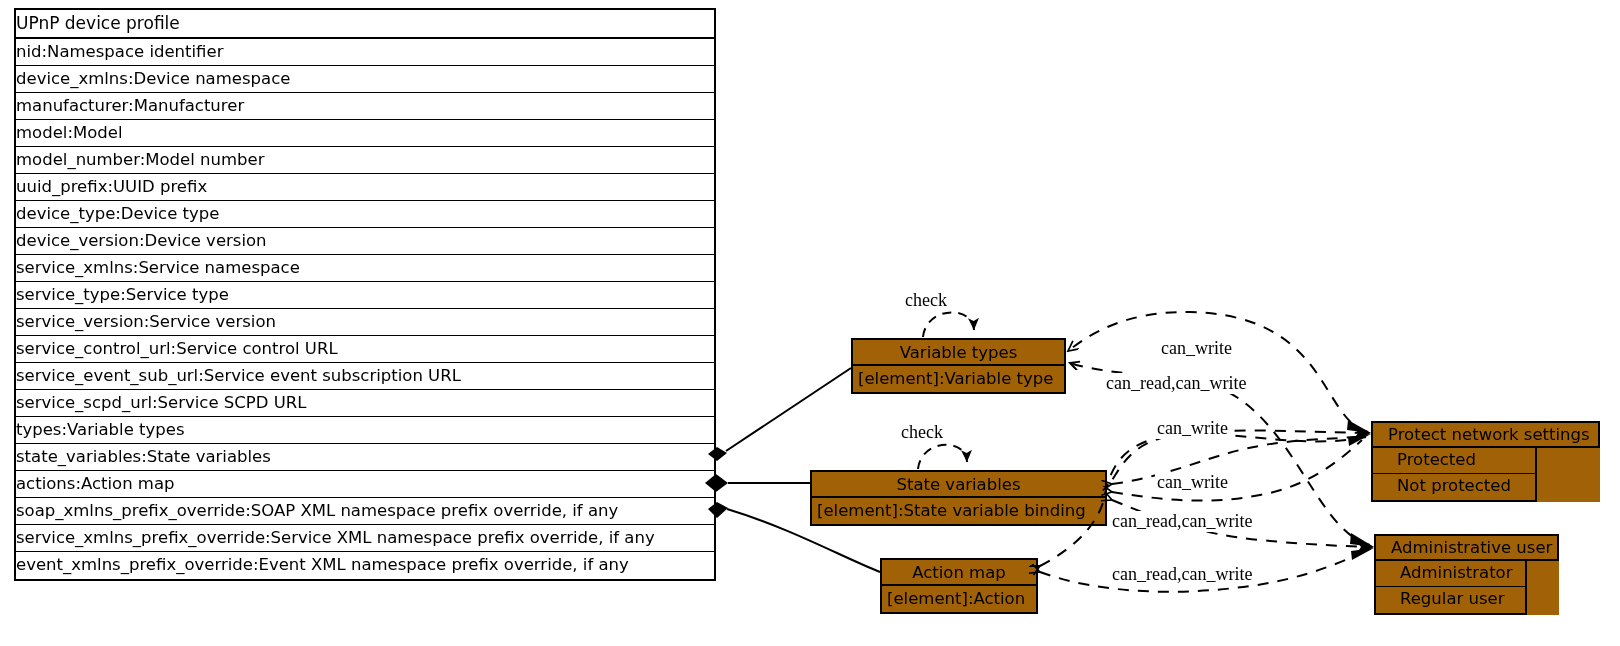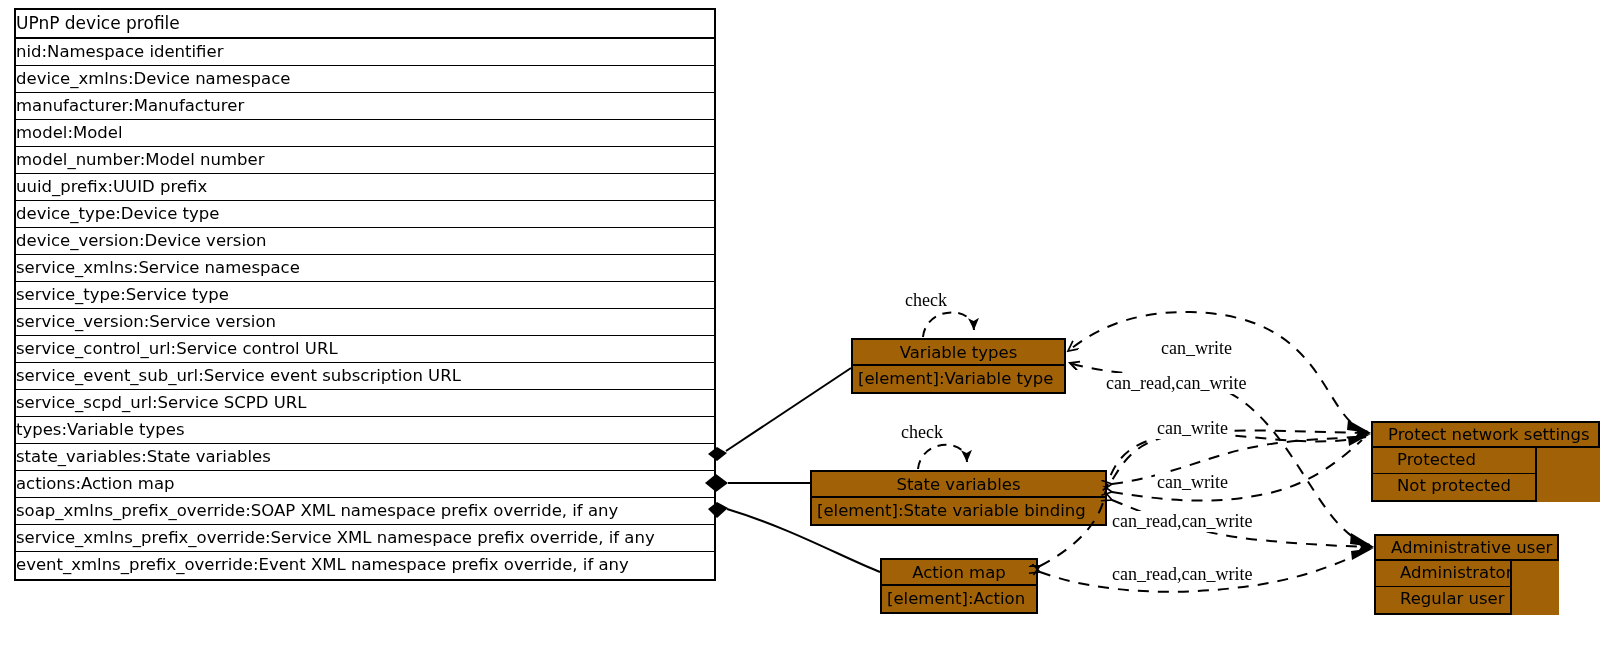--- a/index.html
+++ b/index.html
@@ -164,21 +164,21 @@
   <div class="cbox enumbox" style="left:1371px; top:421px; width:229px;">
     <div class="ctitle left">Protect network settings</div>
     <div class="valuewrap" style="width:166px;">
       <div class="crow">Protected</div>
       <div class="crow">Not protected</div>
     </div>
   </div>
 
   <div class="cbox enumbox" style="left:1374px; top:534px; width:185px;">
     <div class="ctitle left">Administrative user</div>
-    <div class="valuewrap" style="width:138px;">
+    <div class="valuewrap" style="width:153px;">
       <div class="crow">Administrator</div>
       <div class="crow">Regular user</div>
     </div>
   </div>
 
   <svg id="edges" viewBox="0 0 1620 646">
     <defs>
       <marker id="open-arrow" markerWidth="14" markerHeight="14" refX="11" refY="5" orient="auto" markerUnits="userSpaceOnUse">
         <path d="M1,0 L11,5 L1,10" fill="none" stroke="#000" stroke-width="1.7"></path>
       </marker>

